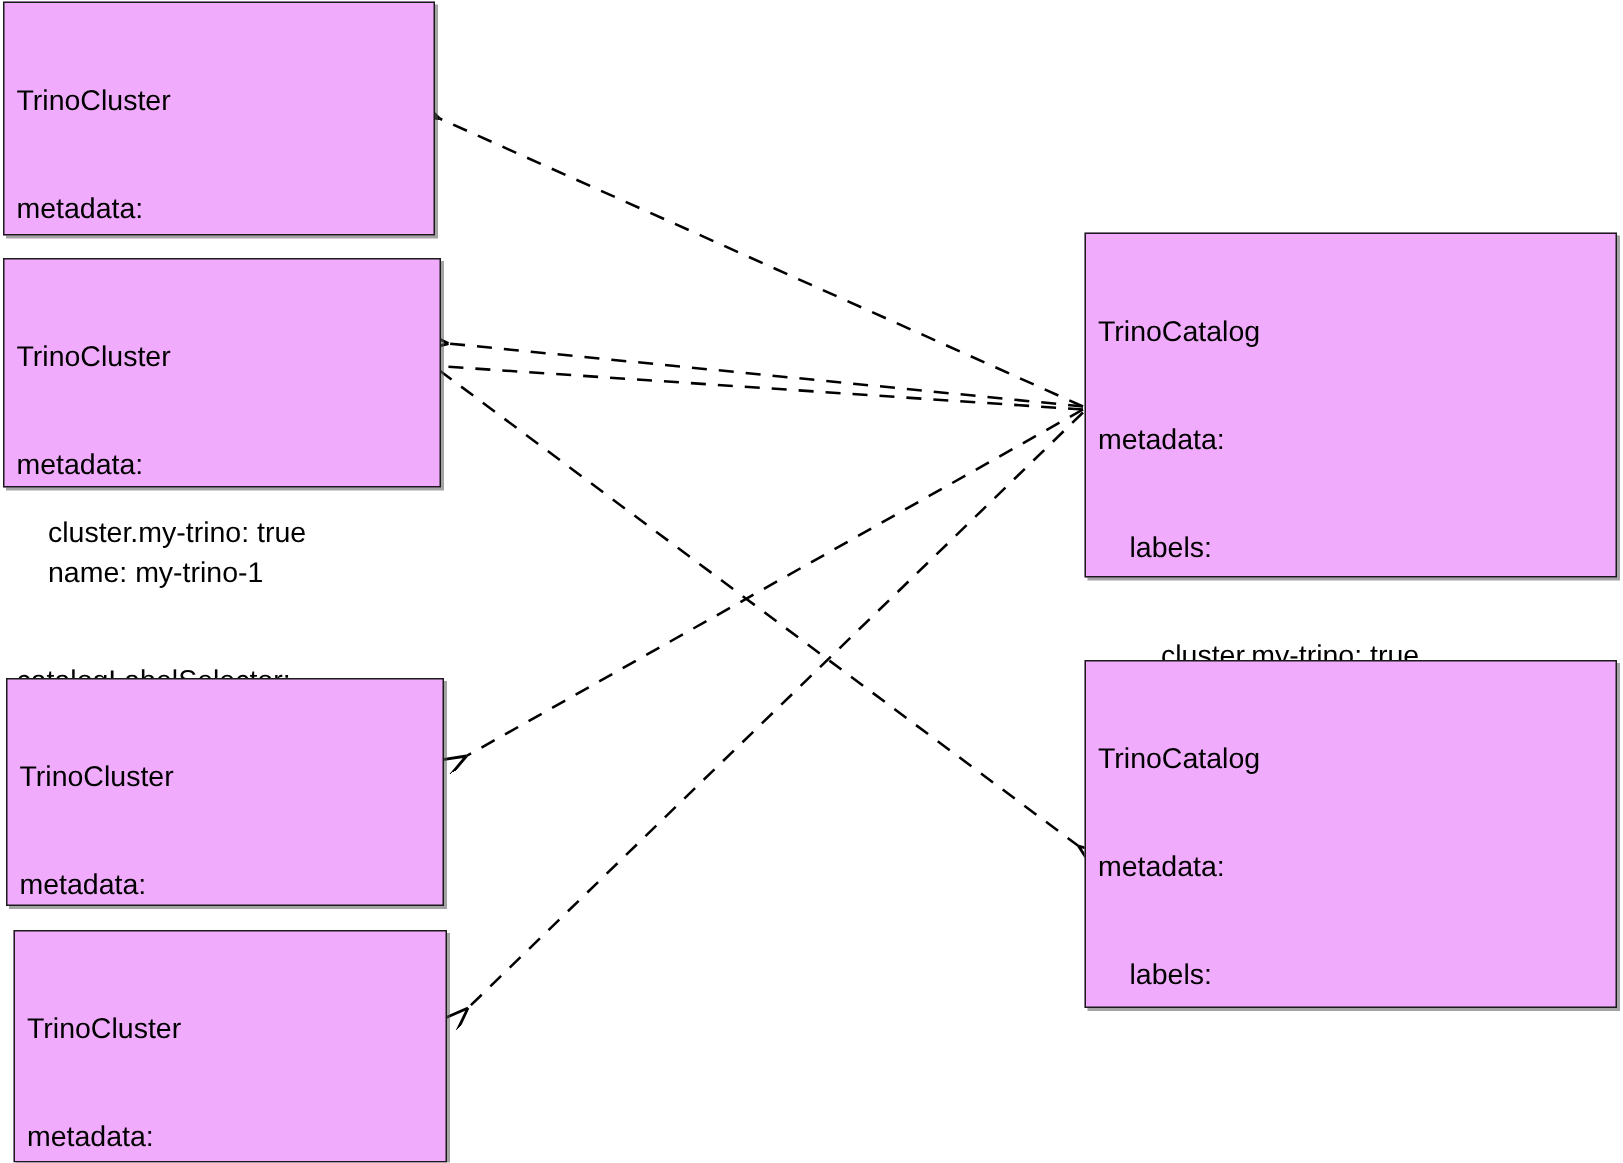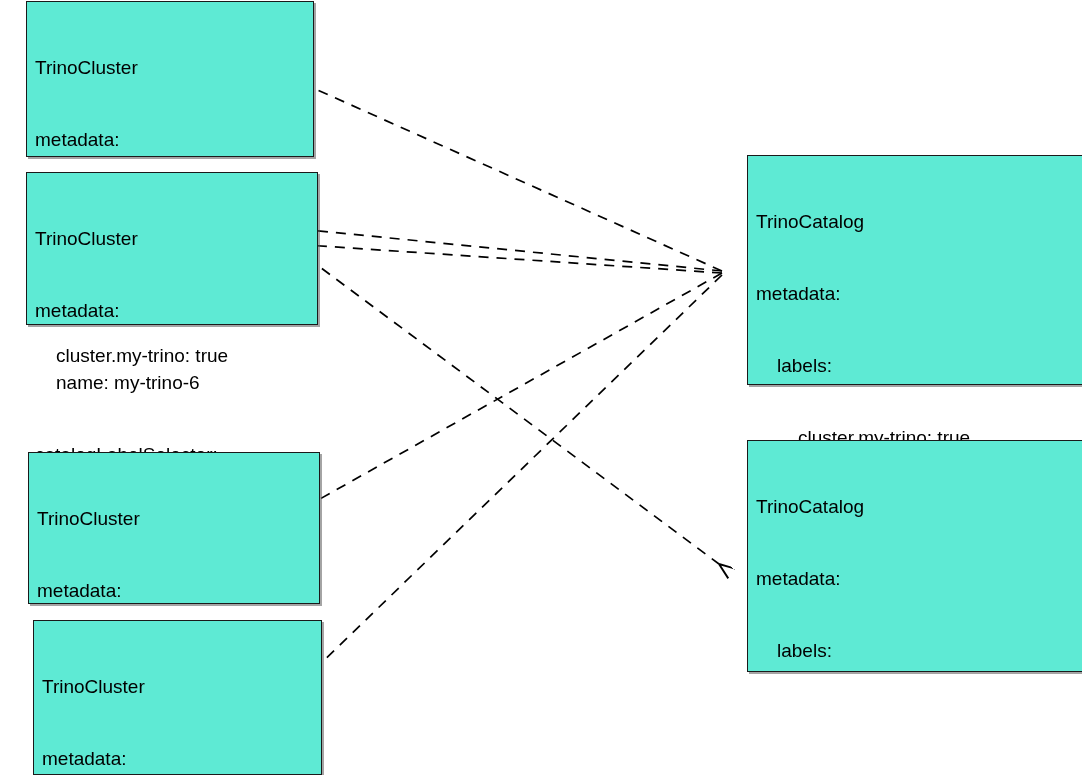--- a/index.html
+++ b/index.html
@@ -5,25 +5,24 @@
   html,body{margin:0;padding:0;background:#ffffff;}
   body{
     width:1082px;height:775px;position:relative;overflow:hidden;
     font-family:"Liberation Sans","DejaVu Sans",sans-serif;
     color:#000000;
   }
   #canvas{position:absolute;left:0;top:0;width:1082px;height:775px;}
   .edges{position:absolute;left:0;top:0;width:1082px;height:775px;pointer-events:none;}
   .node{
     position:absolute;
-    background:#5eead4;
+    background:#f0abfc;
     border:1.6px solid #1a1a1a;
     box-sizing:border-box;
     box-shadow:2px 2px 0 0 rgba(90,90,90,0.55);
-    margin-left:24px;
   }
   .node-body{
     padding:6px 0 0 8px;
     font-size:19px;
     line-height:24px;
     white-space:pre;
   }
   .line{white-space:pre;}
   .ind1{padding-left:21px;}
   .ind2{padding-left:42px;}
@@ -63,21 +62,21 @@
       <div class="line ind1">name: my-trino</div>
       <div class="line">catalogLabelSelector:</div>
       <div class="line ind1">cluster.my-trino: true</div>
     </div>
   </div>
 
   <div class="node" style="left:2px;top:172px;width:292px;height:153px;">
     <div class="node-body">
       <div class="line">TrinoCluster</div>
       <div class="line">metadata:</div>
-      <div class="line ind1">name: my-trino-6</div>
+      <div class="line ind1">name: my-trino-1</div>
       <div class="line">catalogLabelSelector:</div>
       <div class="line ind1">cluster.my-trino-2: true</div>
     </div>
   </div>
 
   <div class="node" style="left:4px;top:452px;width:292px;height:152px;">
     <div class="node-body">
       <div class="line">TrinoCluster</div>
       <div class="line">metadata:</div>
       <div class="line ind1">name: my-trino-blue</div>

